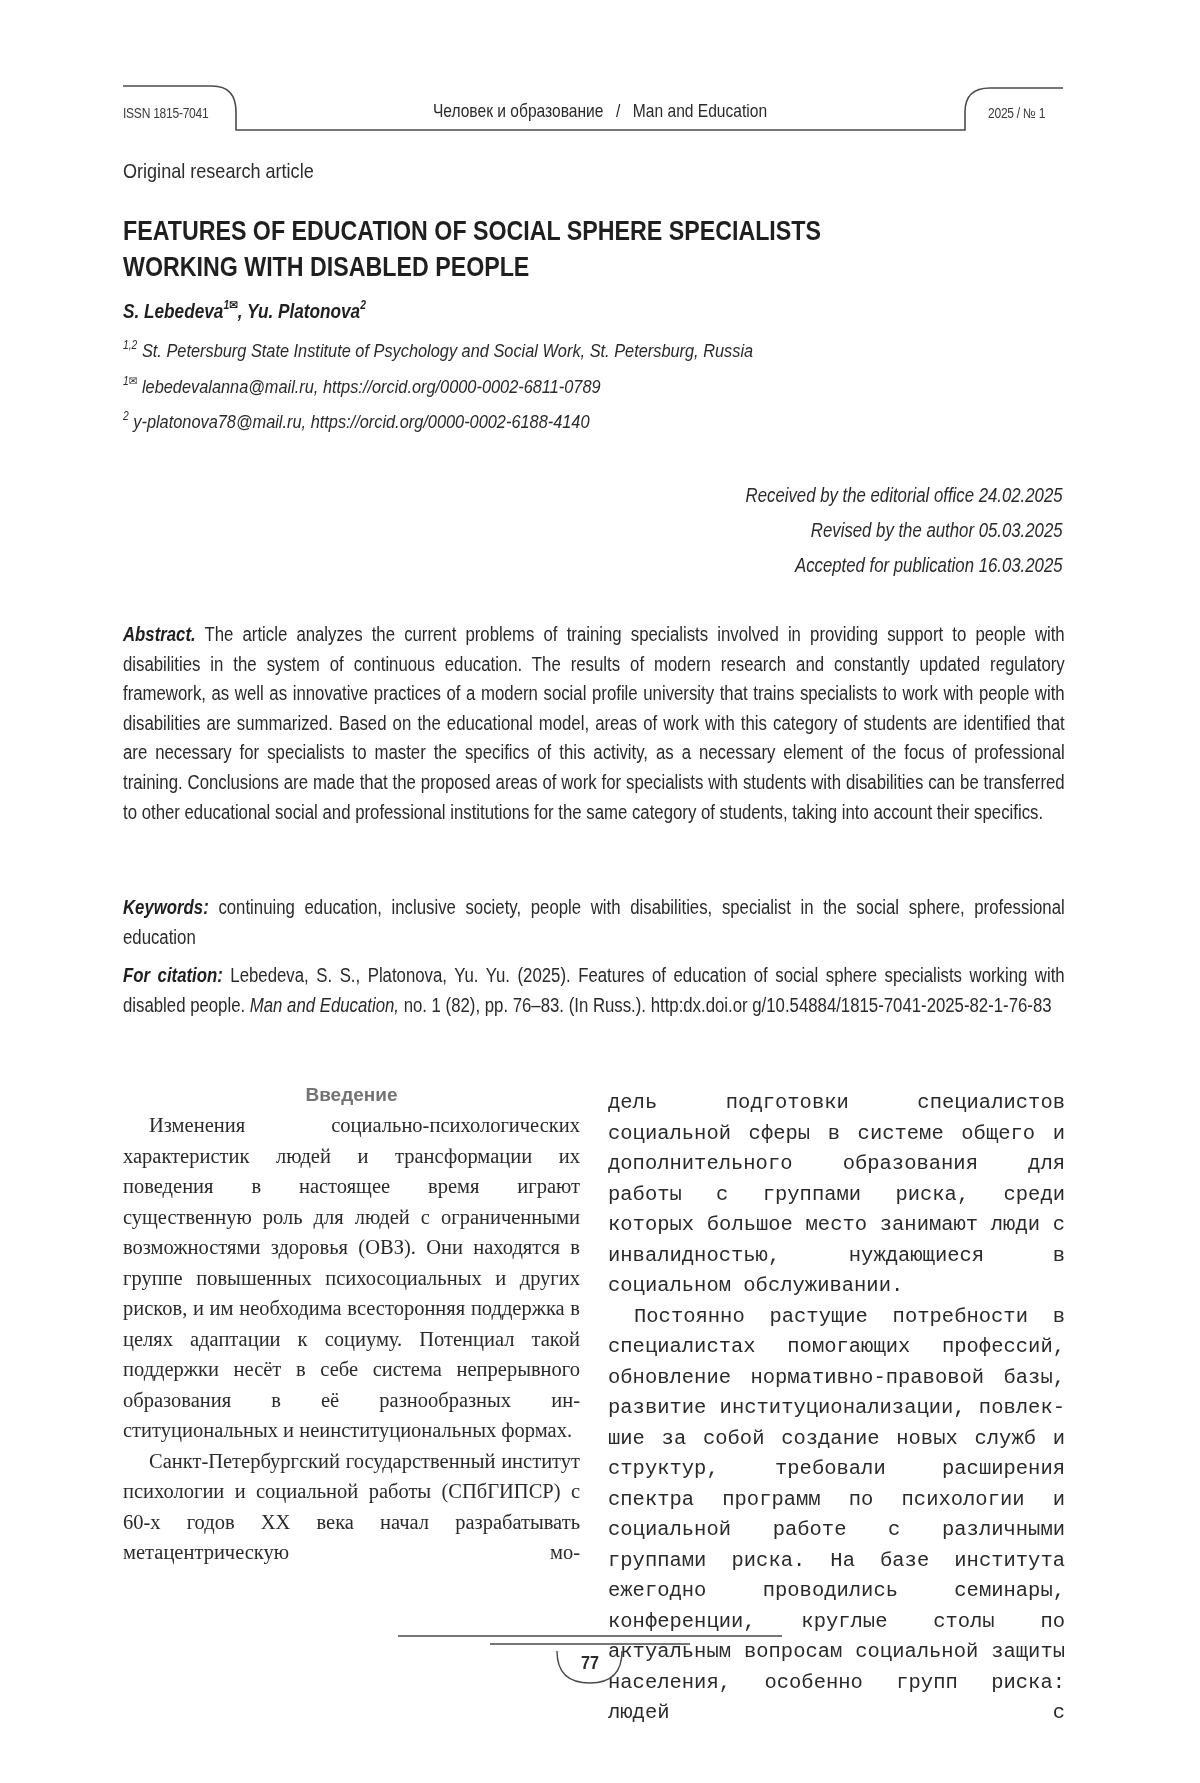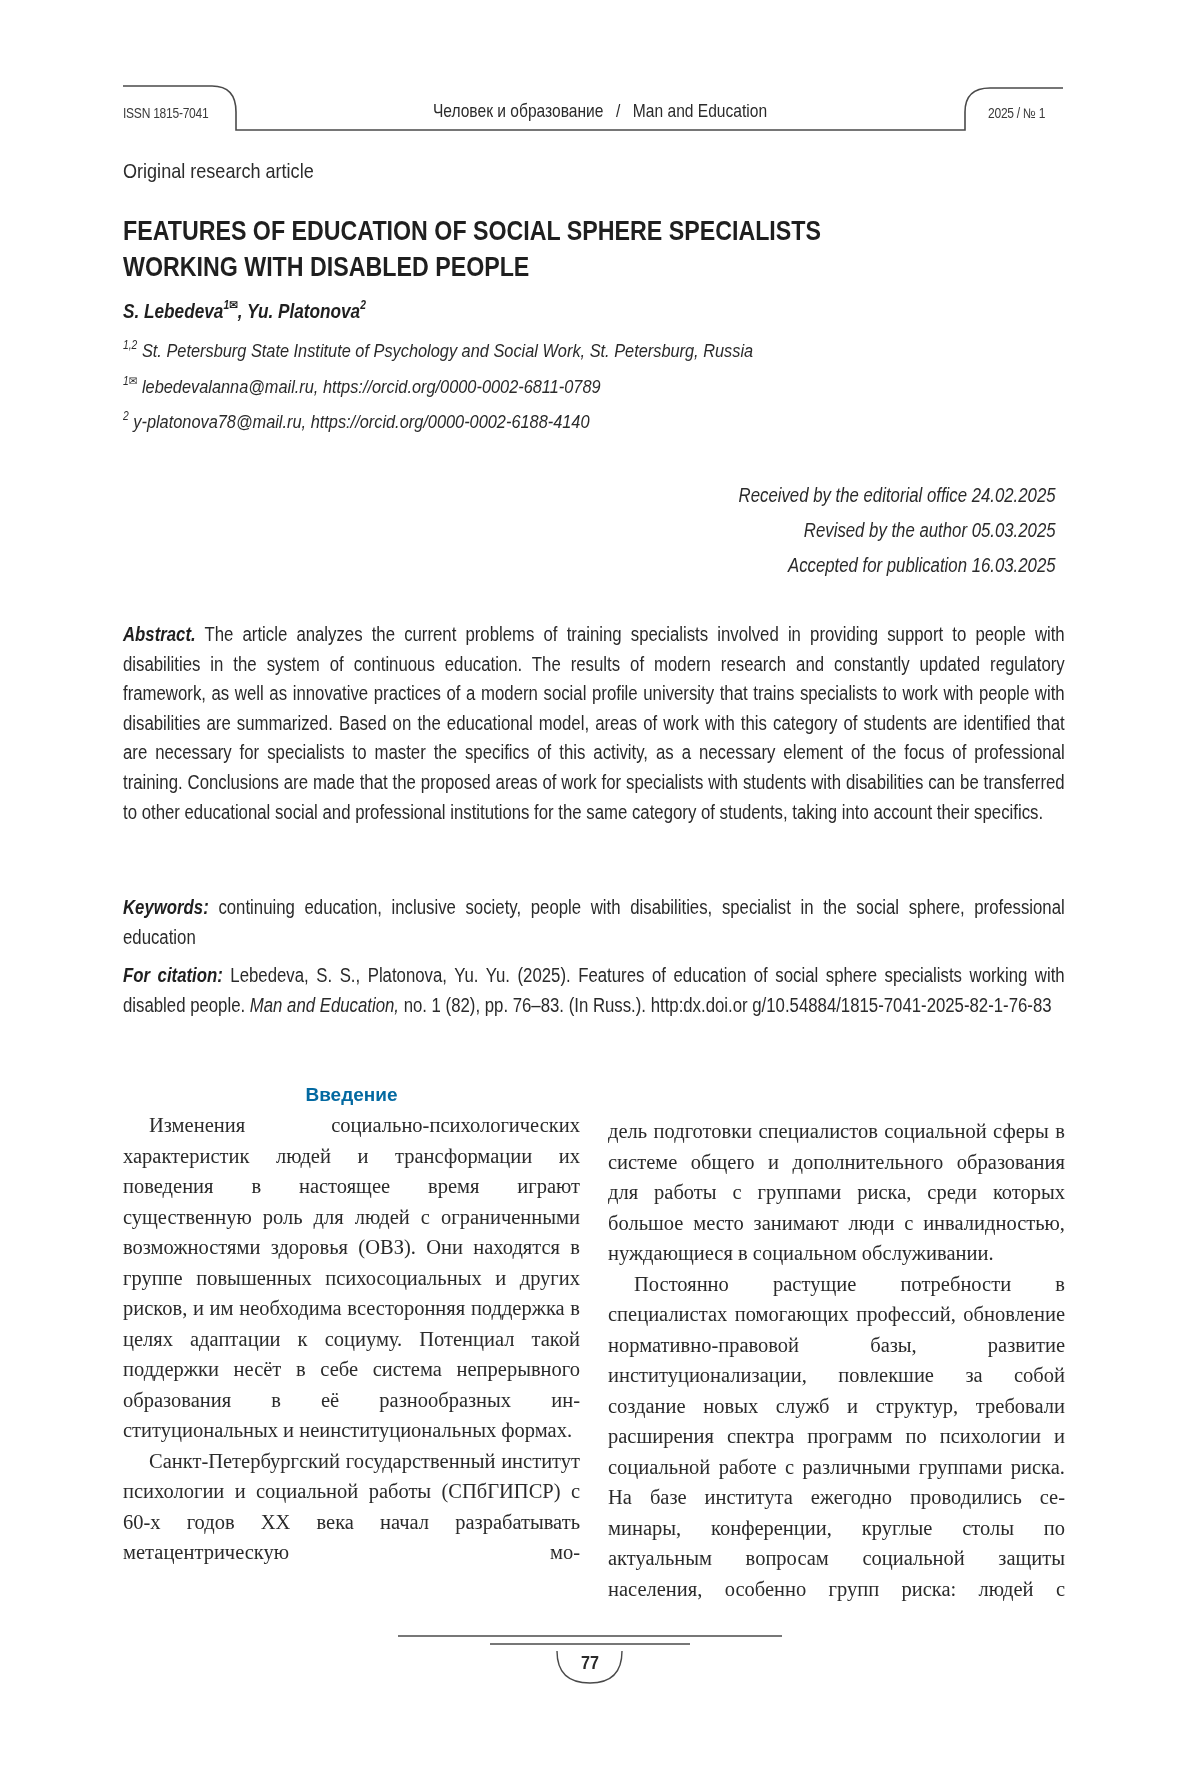--- a/index.html
+++ b/index.html
@@ -8,27 +8,27 @@
   .hdr-text { font-family: "Liberation Sans", sans-serif; font-size: 14px; color: #3a3a3a; letter-spacing: -0.3px; transform: scaleX(0.86); transform-origin: left center; white-space: nowrap; }
   .hdr-center { font-family: "Liberation Sans", sans-serif; font-size: 19px; color: #2a2a2a; white-space: nowrap; transform: scaleX(0.82); transform-origin: center center; }
   .sans { font-family: "Liberation Sans", sans-serif; }
   .narrow { transform: scaleX(0.86); transform-origin: left top; }
   .article-type { font-size: 21px; color: #2c2c2c; }
   .title { font-size: 27px; font-weight: bold; line-height: 36px; color: #1f1f1f; letter-spacing: 0px; }
   .authors { font-size: 20px; font-weight: bold; font-style: italic; color: #1f1f1f; }
   .aff { font-size: 19px; font-style: italic; color: #2a2a2a; white-space: nowrap; }
   sup { font-size: 12px; vertical-align: top; position: relative; top: -2px; font-style: italic; }
   .env { font-style: normal; font-size: 12px; }
-  .dates { right: 144px; text-align: right; font-size: 19.5px; font-style: italic; color: #2a2a2a; line-height: 35px; }
+  .dates { right: 137px; text-align: right; font-size: 19.5px; font-style: italic; color: #2a2a2a; line-height: 35px; }
   .abstract { left: 123px; width: 1095px; font-size: 19.5px; line-height: 29.6px; text-align: justify; color: #2a2a2a; transform: scaleX(0.86); transform-origin: left top; }
   .abstract b { font-style: italic; color: #1f1f1f; }
   .col { font-family: "Liberation Serif", serif; font-size: 20.5px; line-height: 30.5px; text-align: justify; color: #2a2a2a; width: 457px; hyphens: manual; }
   .col p { margin: 0; text-indent: 26px; }
   .col p.noindent { text-indent: 0; }
-  .sect { font-family: "Liberation Sans", sans-serif; font-weight: bold; font-size: 19px; text-align: center; color: #0369a1; height: 30px; line-height: 30px; }
+  .sect { font-family: "Liberation Sans", sans-serif; font-weight: bold; font-size: 19px; text-align: center; color: #737373; height: 30px; line-height: 30px; }
   .jl { text-align-last: justify; }
   .pagenum { font-family: "Liberation Sans", sans-serif; font-size: 19px; font-weight: bold; color: #2a2a2a; transform: scaleX(0.85); }
 </style>
 </head>
 <body>
 
 <div>
   <svg class="abs" style="left:0;top:0" width="1200" height="140">
     <path d="M123 86 L212 86 Q236 86 236 112 L236 130 L965 130 L965 112 Q965 88 990 88 L1063 88" fill="none" stroke="#4a4a4a" stroke-width="1.6"></path>
   </svg>
@@ -83,21 +83,21 @@
 <div class="abs sans abstract" style="top:961px;">
   <b>For citation:</b><span> Lebedeva, S. S., Platonova, Yu. Yu. (2025). Features of education of social sphere specia­lists working with disabled people. </span><i>Man and Education,</i><span> no. 1 (82), pp. 76–83. (In Russ.). http:dx.doi.or g/10.54884/1815-7041-2025-82-1-76-83</span>
 </div>
 
 <div class="abs col" style="left:123px;top:1080px;">
   <div class="sect">Введение</div>
   <p>Изменения социально-психологических характеристик людей и трансформации их поведения в настоящее время играют существенную роль для людей с ограни­ченными возможностями здоровья (ОВЗ). Они находятся в группе повышенных пси­хосоциальных и других рисков, и им необ­ходима всесторонняя поддержка в целях адаптации к социуму. Потенциал такой поддержки несёт в себе система непрерыв­ного образования в её разнообразных ин­ституциональных и неинституциональных формах.</p>
   <p class="jl">Санкт-Петербургский государственный институт психологии и социальной рабо­ты (СПбГИПСР) с 60-х годов XX века на­чал разрабатывать метацентрическую мо-</p>
 </div>
 
-<div class="abs col" style="left:608px;top:1116px;">
+<div class="abs col" style="left:608px;top:1088px;font-family:Liberation Mono, monospace;">
   <p class="noindent">дель подготовки специалистов социальной сферы в системе общего и дополнительно­го образования для работы с группами ри­ска, среди которых большое место занима­ют люди с инвалидностью, нуждающиеся в социальном обслуживании.</p>
   <p class="jl">Постоянно растущие потребности в специалистах помогающих профессий, обновление нормативно-правовой базы, развитие институционализации, повлек­шие за собой создание новых служб и структур, требовали расширения спектра программ по психологии и социальной работе с различными группами риска. На базе института ежегодно проводились се­минары, конференции, круглые столы по актуальным вопросам социальной защиты населения, особенно групп риска: людей с</p>
 </div>
 
 <div>
   <svg class="abs" style="left:0;top:1620px" width="1200" height="80">
     <line x1="398" y1="16" x2="782" y2="16" stroke="#4a4a4a" stroke-width="1.6"></line>
     <line x1="490" y1="24" x2="690" y2="24" stroke="#4a4a4a" stroke-width="1.6"></line>
     <path d="M557 31 Q557 63 590 63 Q622 63 622 31" fill="none" stroke="#4a4a4a" stroke-width="1.4"></path>
   </svg>

